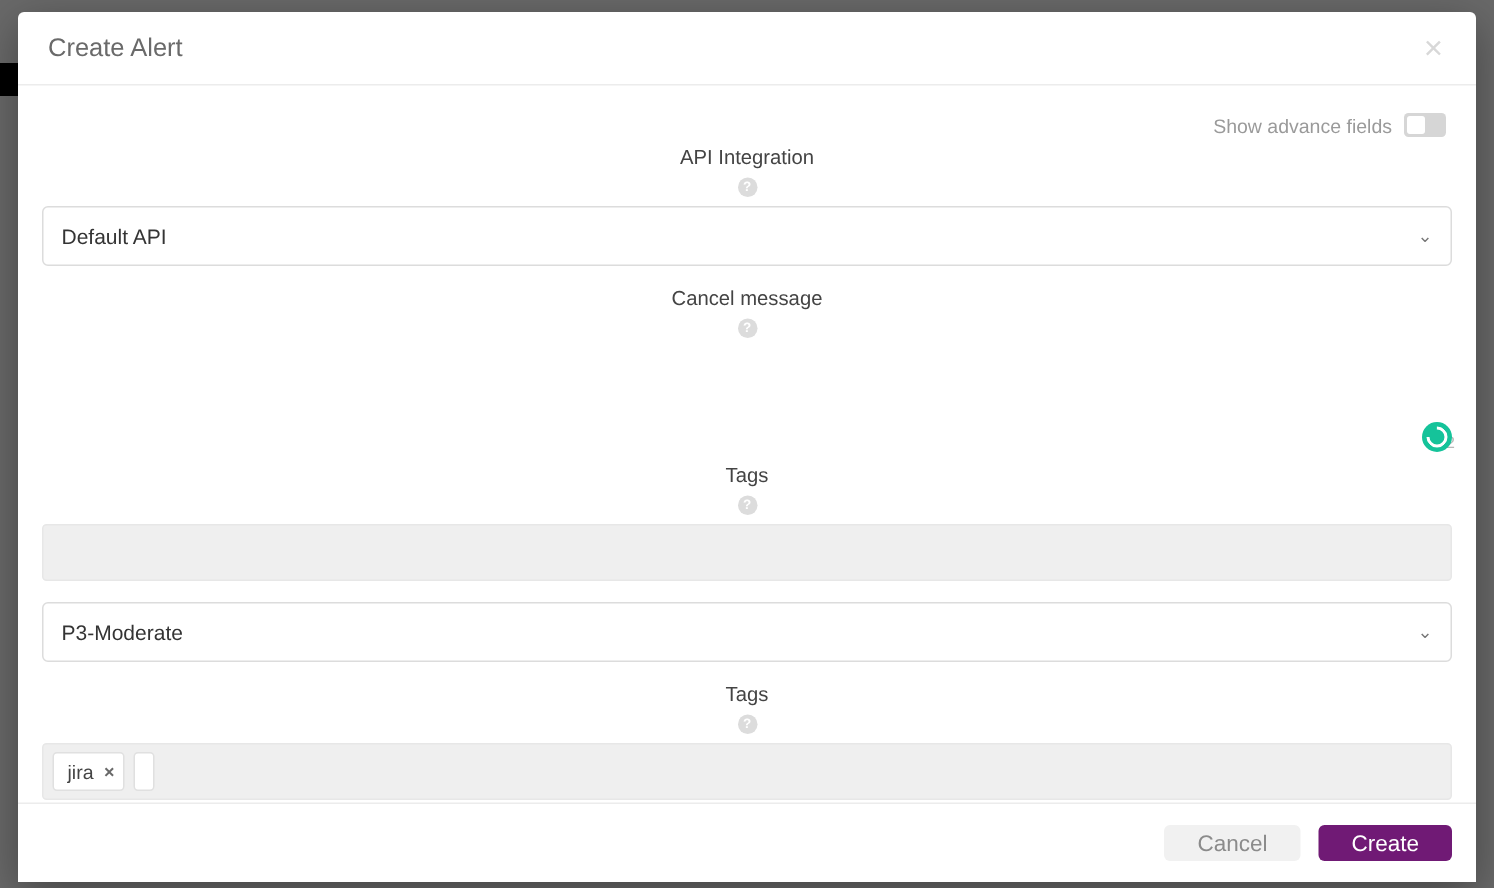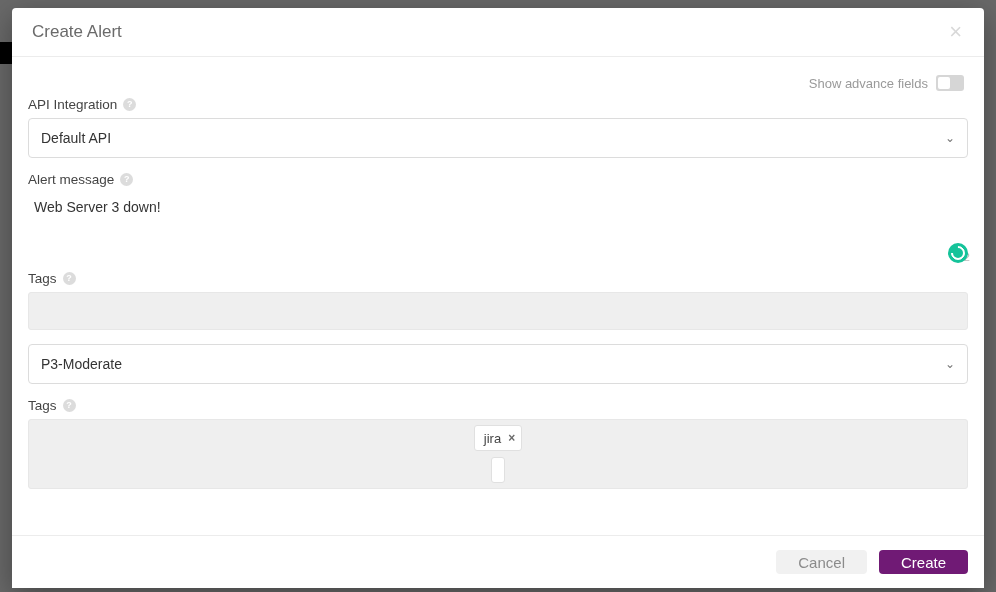--- a/index.html
+++ b/index.html
@@ -97,20 +97,21 @@
       border-radius: 2px;
     }
     .form-group { margin-bottom: 14px; }
     .form-label {
       display: flex;
       align-items: center;
       gap: 6px;
       font-size: 13.5px;
       color: #444;
       margin-bottom: 6px;
+      flex-direction: column;
     }
     .help-icon {
       width: 13px;
       height: 13px;
       border-radius: 50%;
       background: #dcdcdc;
       color: #fff;
       font-size: 9px;
       line-height: 13px;
       text-align: center;
@@ -175,21 +176,20 @@
       width: 100%;
       background: #efefef;
       border: 1px solid #e7e7e7;
       border-radius: 3px;
       min-height: 38px;
       padding: 5px 6px;
       display: flex;
       align-items: center;
       gap: 6px;
       flex-wrap: wrap;
-      flex-direction: column;
     }
     .tag-chip {
       background: #fff;
       border: 1px solid #e0e0e0;
       border-radius: 3px;
       height: 26px;
       padding: 0 6px 0 9px;
       display: inline-flex;
       align-items: center;
       gap: 7px;
@@ -263,25 +263,24 @@
         <span class="help-icon">?</span>
       </div>
       <div class="select">
         <span>Default API</span>
         <span class="chev">⌄</span>
       </div>
     </div>
 
     <div class="form-group">
       <div class="form-label">
-        <span>Alert message</span>
+        <span>Cancel message</span>
         <span class="help-icon">?</span>
       </div>
       <div class="msg-area">
-        <div class="msg-text">Web Server 3 down!</div>
         <span class="count-text">112</span>
         <div class="grammarly"></div>
       </div>
     </div>
 
     <div class="form-group">
       <div class="form-label">
         <span>Tags</span>
         <span class="help-icon">?</span>
       </div>

